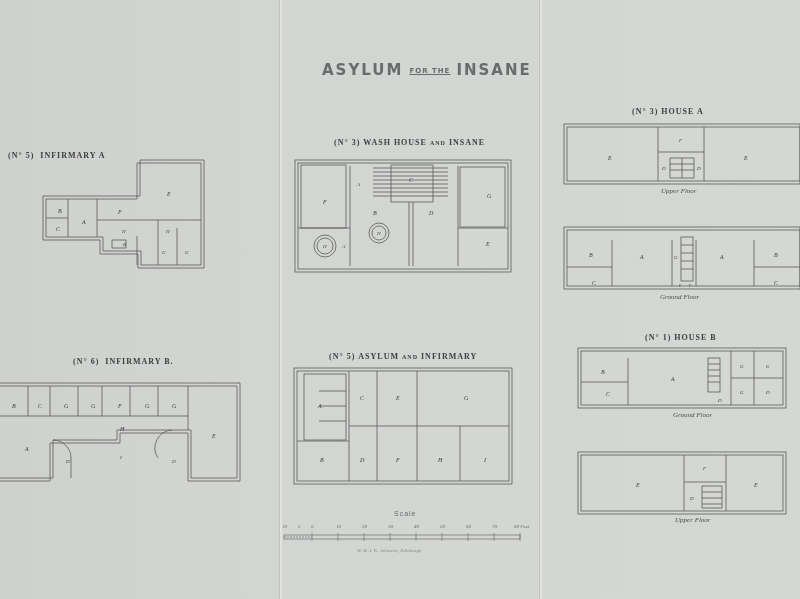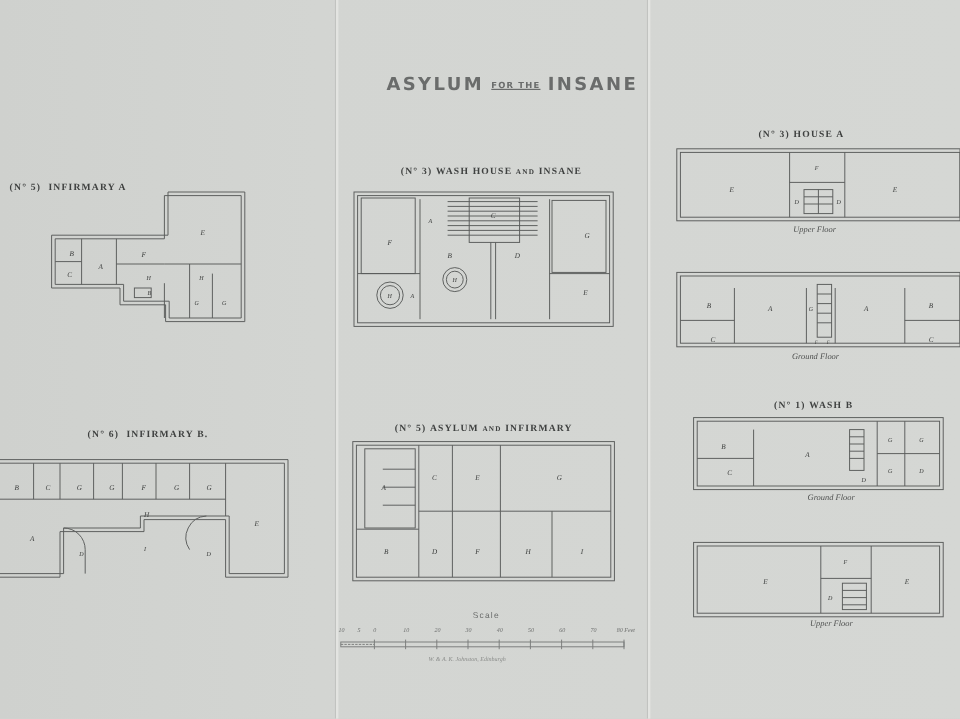--- a/index.html
+++ b/index.html
@@ -208,21 +208,21 @@
   <text x="212" y="32" font-size="6" stroke="none">B</text>
   <text x="30" y="60" font-size="6" stroke="none">C</text>
   <text x="212" y="60" font-size="6" stroke="none">C</text>
   <text x="117" y="62" font-size="4" stroke="none">F</text>
   <text x="127" y="62" font-size="4" stroke="none">F</text>
 </svg>
 </div>
 <div class="caption" style="left:660px;top:293px">Ground Floor</div>
 
 <div class="plan-title" style="left:645px;top:333px">
-  <span>(N° 1)</span>&nbsp;<span>WASH B</span>
+  <span>(N° 1)</span>&nbsp;<span>HOUSE B</span>
 </div>
 <div class="plan" style="left:576px;top:346px">
 <svg width="212" height="64" viewBox="0 0 212 64" fill="none" stroke="#5a5c5b" stroke-width="0.8">
   <rect x="2" y="2" width="208" height="60"></rect>
       <rect x="5" y="5" width="202" height="54"></rect>
   <line x1="52" y1="12" x2="52" y2="59"></line>
       <line x1="5" y1="36" x2="52" y2="36"></line>
   <rect x="132" y="12" width="12" height="34"></rect>
   <line x1="132" y1="18" x2="144" y2="18"></line>
       <line x1="132" y1="24" x2="144" y2="24"></line>

